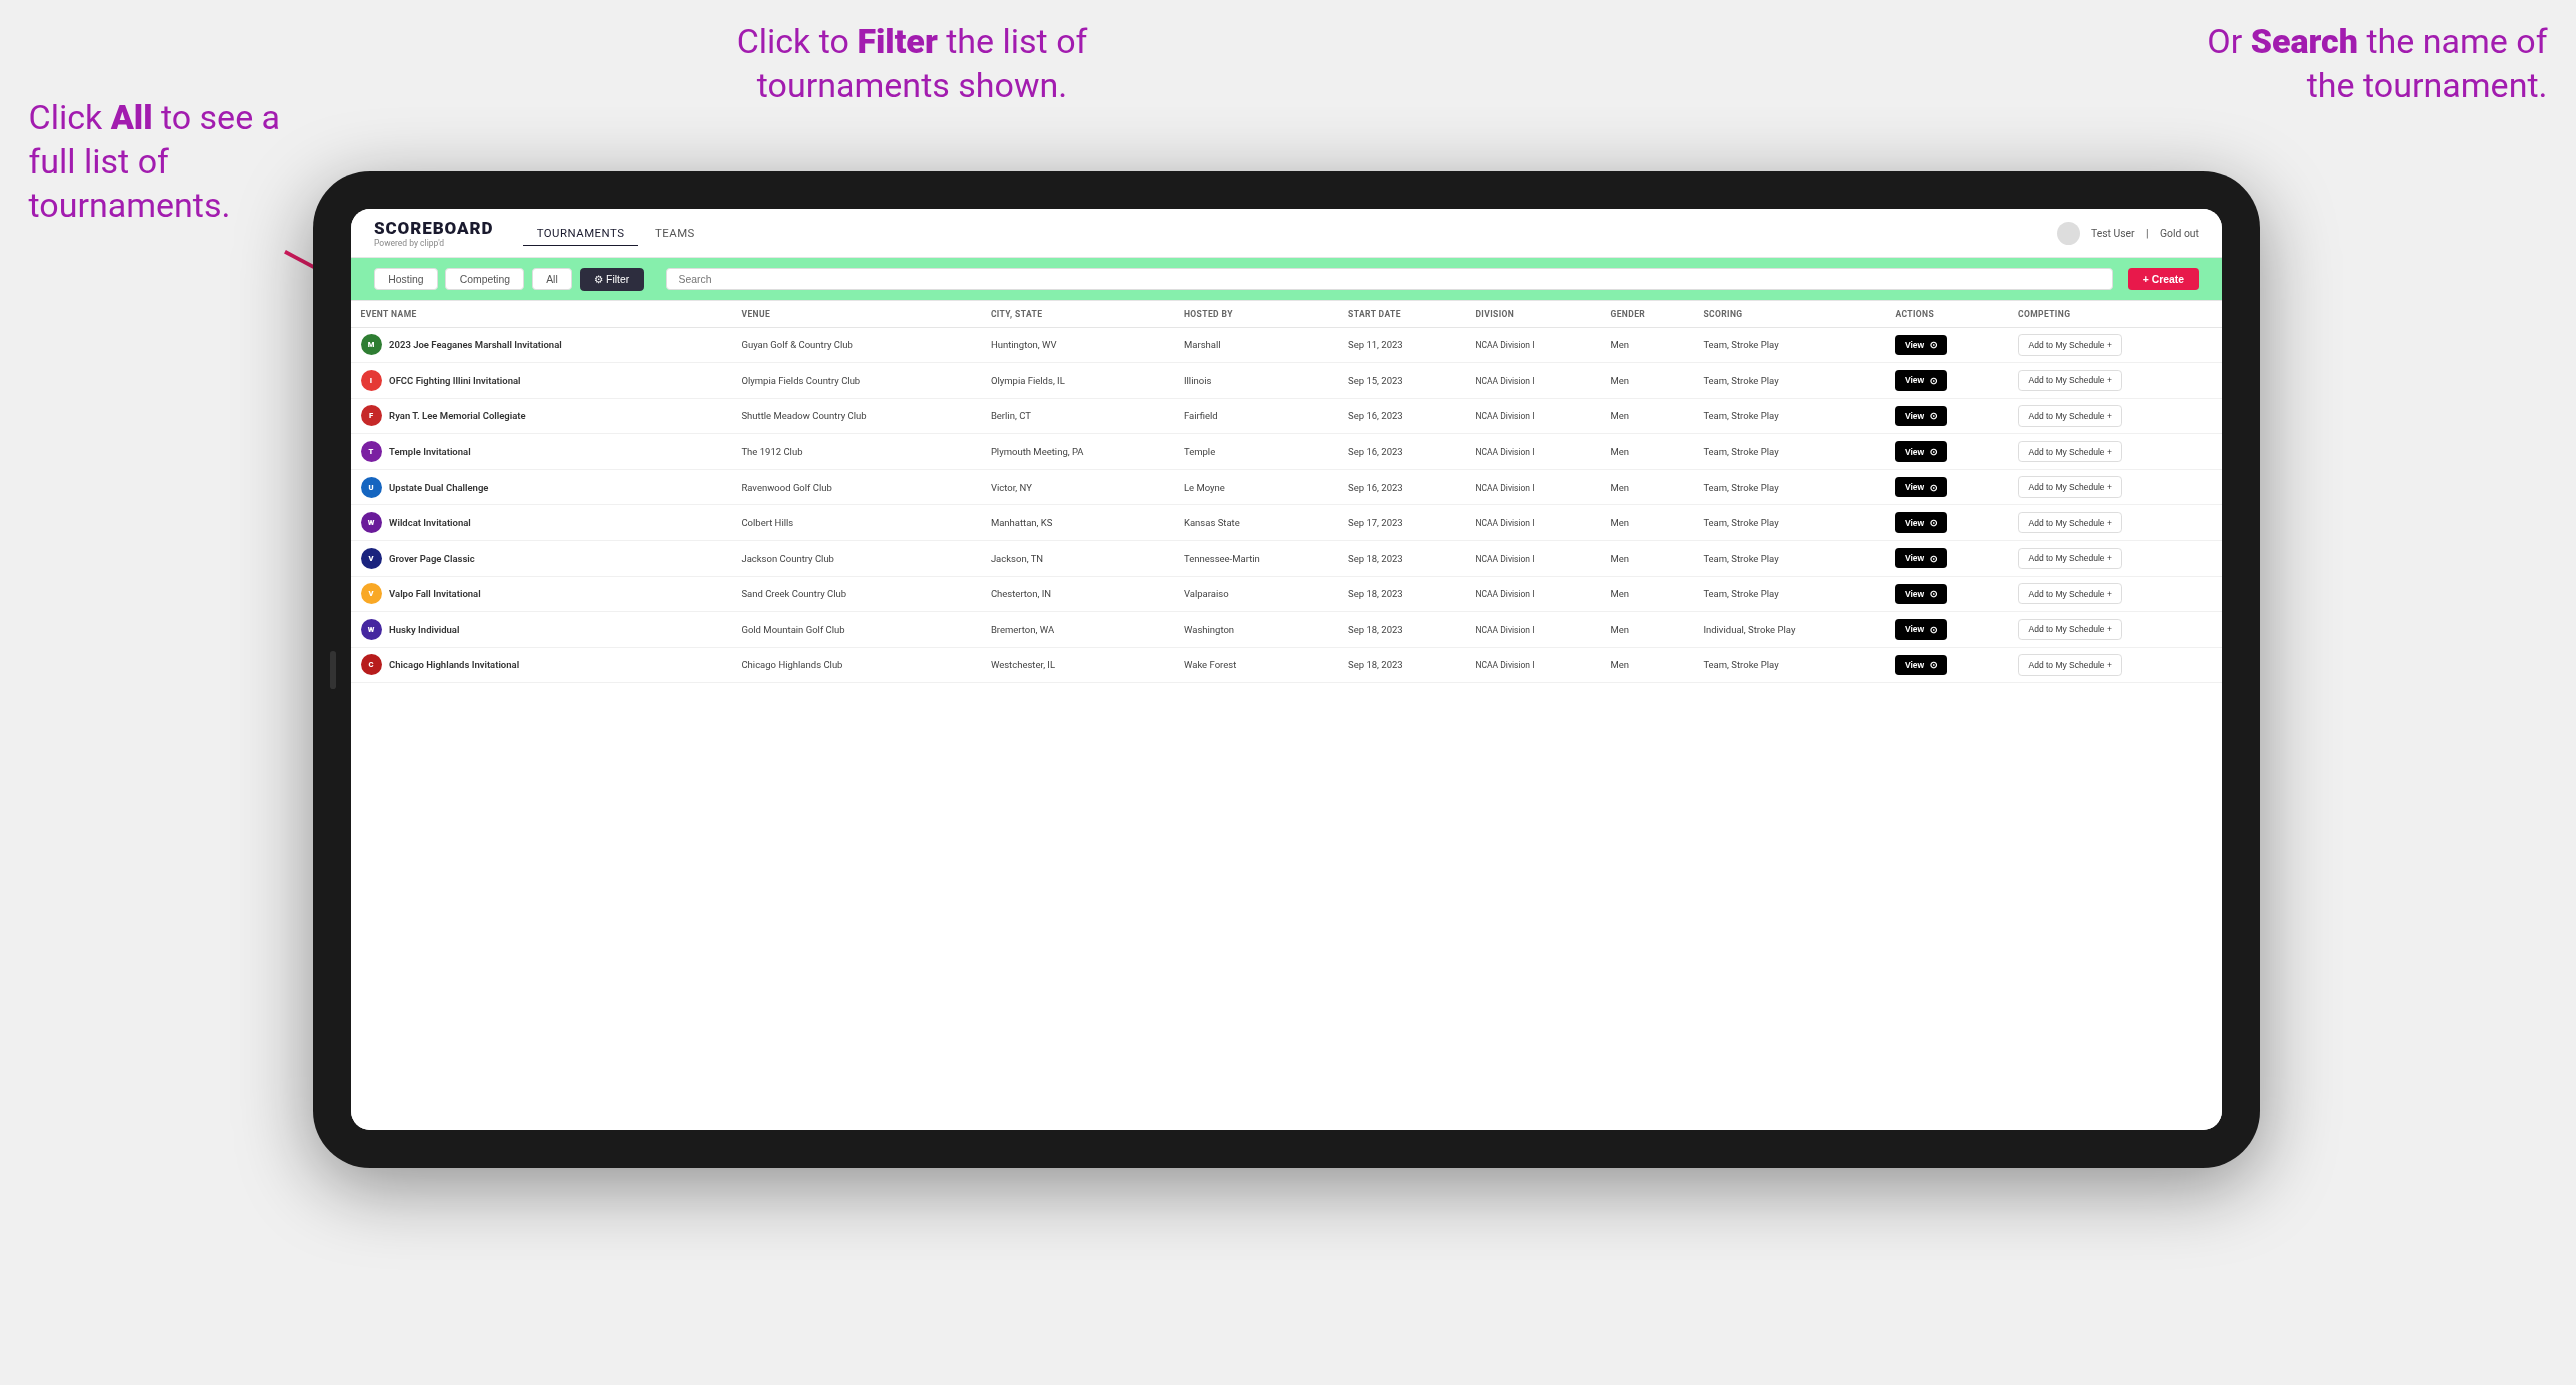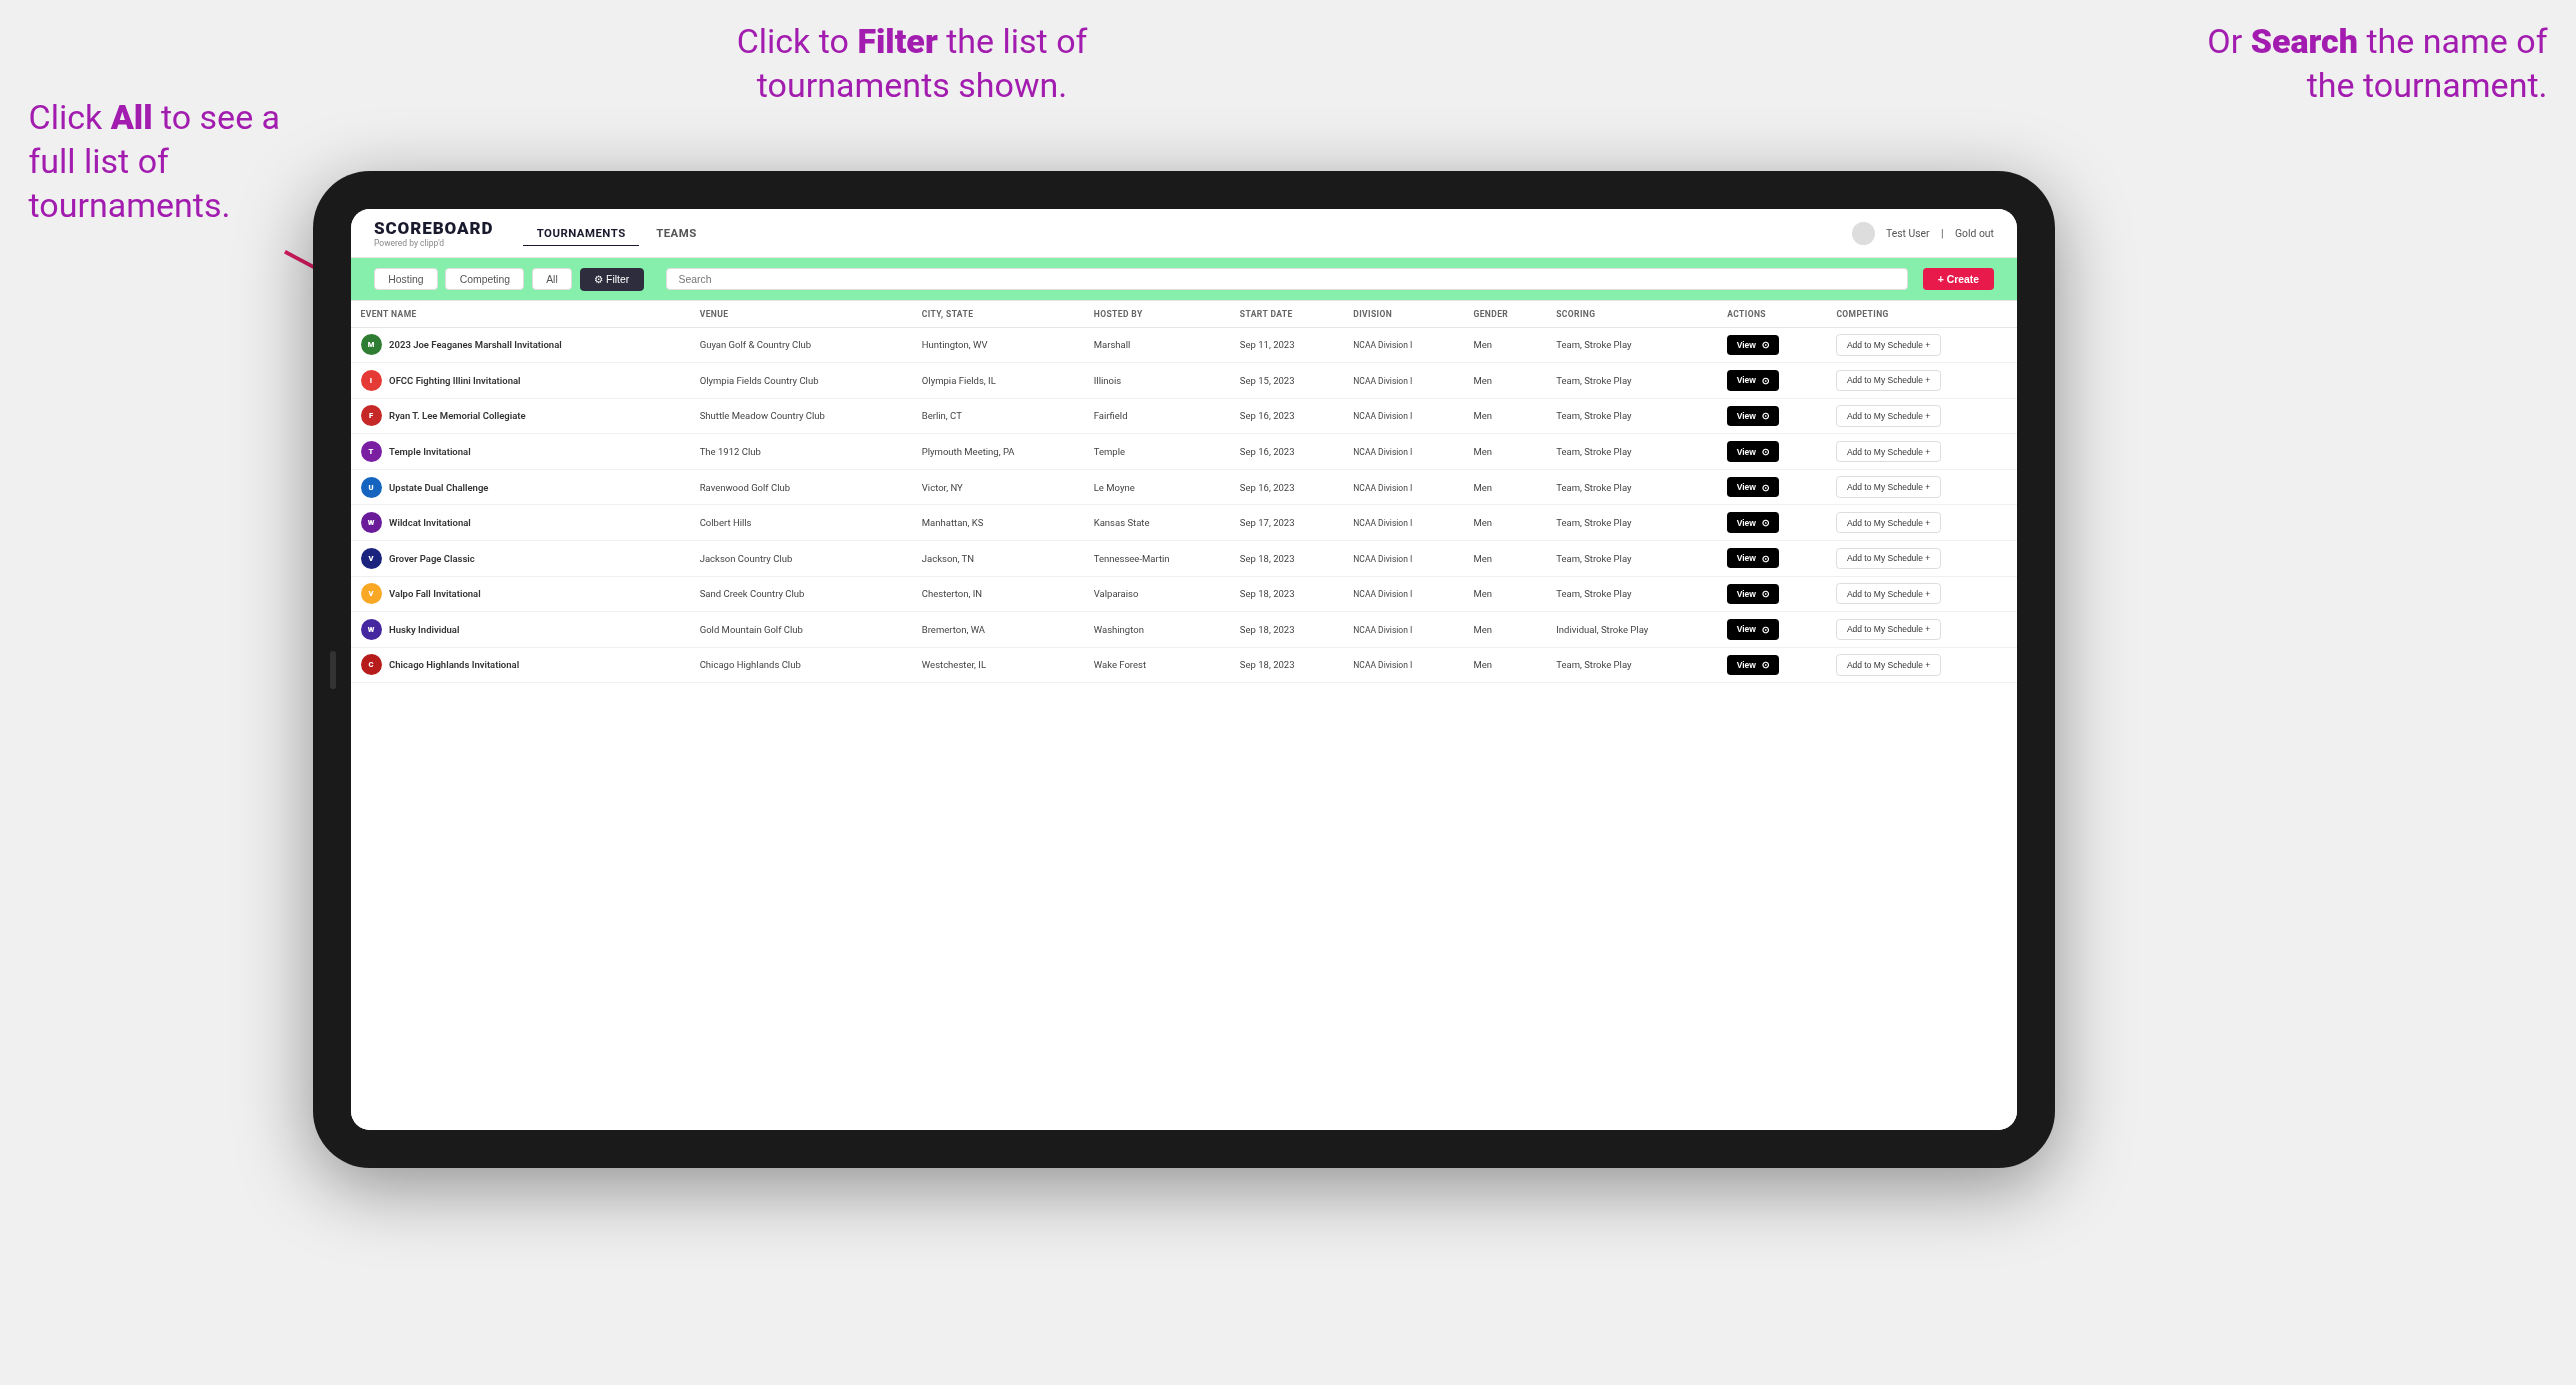--- a/index.html
+++ b/index.html
@@ -33,21 +33,21 @@
       width: 2576px;
       height: 1386px;
       pointer-events: none;
     }
 
     
     .tablet-frame {
       position: absolute;
       top: 171px;
       left: 313px;
-      width: 1742px;
+      width: 1947px;
       height: 997px;
       background: #1a1a1a;
       border-radius: 57px;
       padding: 38px;
       box-shadow: 0 19px 76px rgba(0,0,0,0.4);
     }
 
     .tablet-screen {
       width: 100%;
       height: 100%;
@@ -89,21 +89,21 @@
 
     .nav-tabs {
       display: flex;
       gap: 3.8px;
       flex: 1;
     }
 
     .nav-tab {
       padding: 5.7px 13.3px;
       font-size: 11.4px;
-      font-weight: 700;
+      font-weight: 400;
       color: #555;
       cursor: pointer;
       border-bottom: 1.9px solid transparent;
       text-transform: uppercase;
       letter-spacing: 0.5px;
     }
 
     .nav-tab.active {
       color: #1a1a2e;
       border-bottom-color: #1a1a2e;

